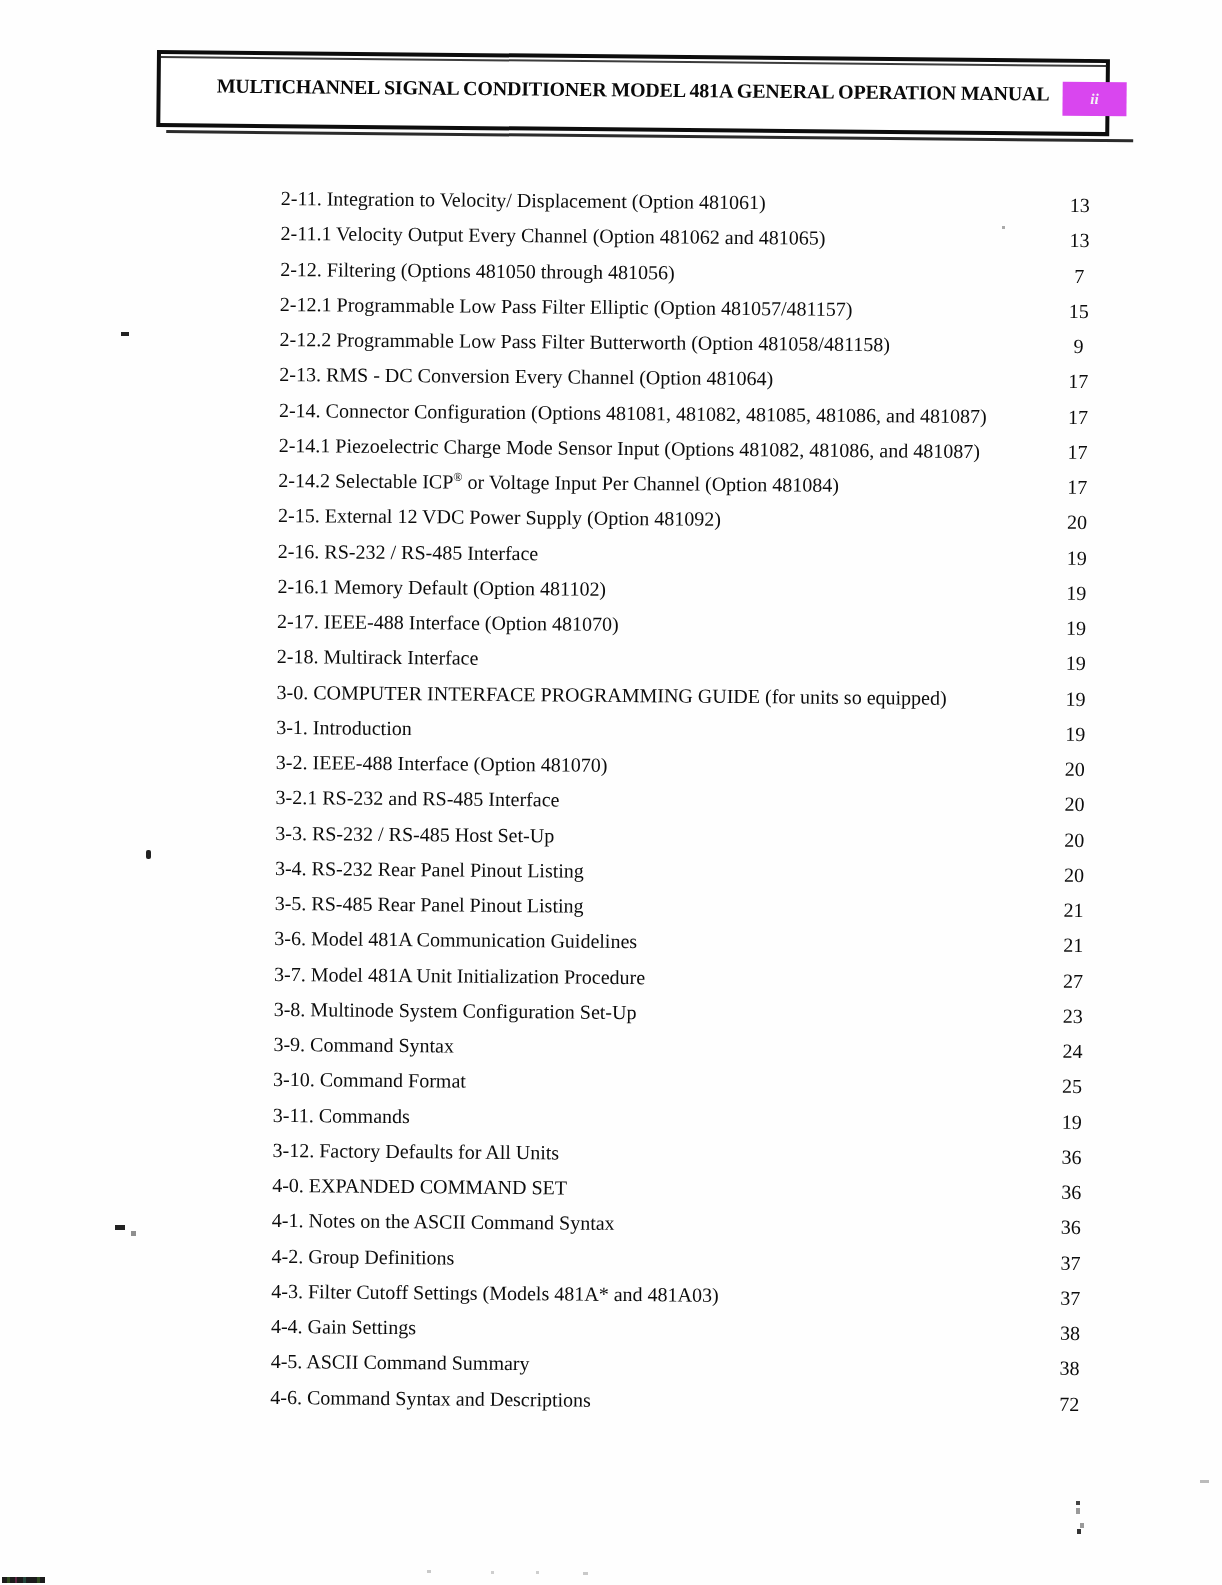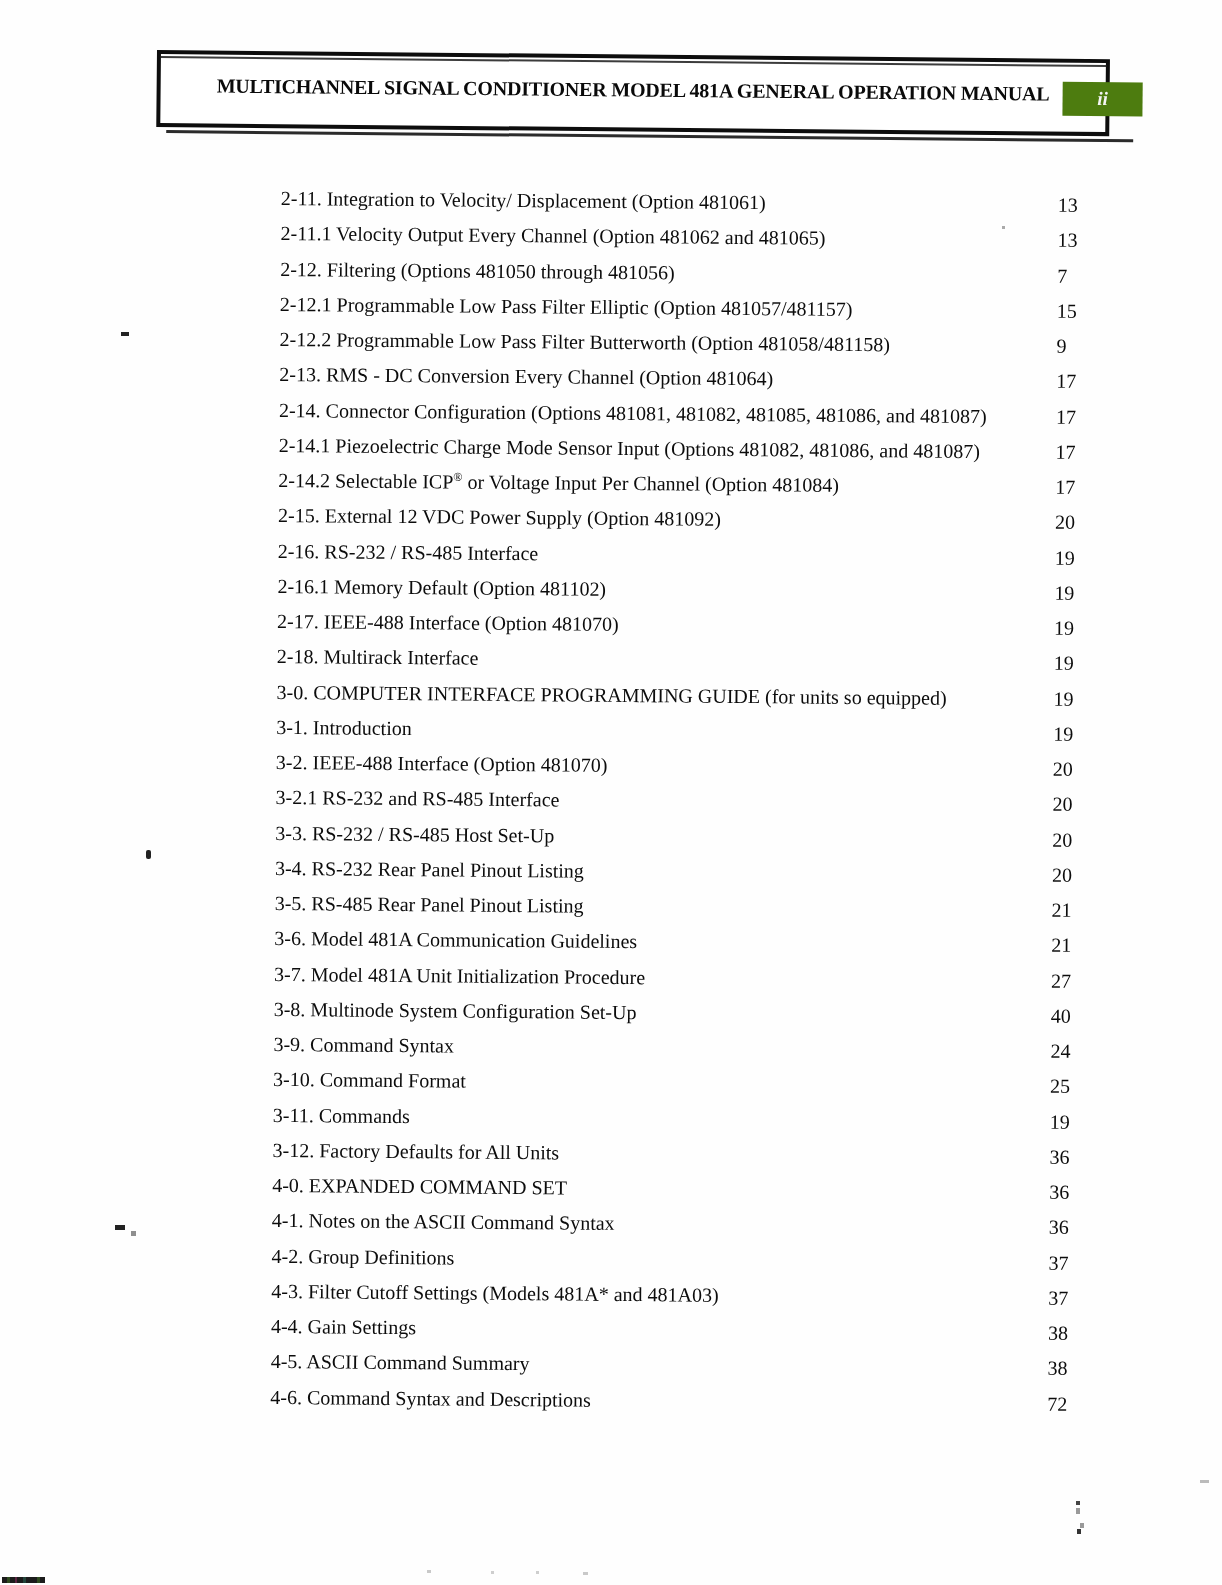--- a/index.html
+++ b/index.html
@@ -29,39 +29,39 @@
     content:"";position:absolute;left:6px;right:-28px;bottom:-10px;height:3px;
     background:#141414;opacity:.9;
   }
   .header-title{
     position:absolute;left:0;right:0;top:20px;
     text-align:center;white-space:nowrap;
     font-weight:bold;font-size:20px;letter-spacing:-0.2px;
     color:#0a0a0a;
   }
   .page-badge{
-    position:absolute;left:902px;top:19px;width:80px;height:34px;
-    background:#4d7c0f;color:#f5f5f5;
-    font-style:italic;font-size:19px;font-weight:bold;
+    position:absolute;left:902px;top:19px;width:64px;height:34px;
+    background:#d946ef;color:#f5f5f5;
+    font-style:italic;font-size:15px;font-weight:bold;
     display:flex;align-items:center;justify-content:center;
   }
 
   
   .toc{
     position:absolute;left:281px;top:181px;width:821px;
     transform:rotate(0.5deg);transform-origin:left top;
   }
   .toc-row{
     display:flex;justify-content:space-between;align-items:baseline;
     height:35.25px;line-height:35.25px;
     font-size:20px;white-space:nowrap;
   }
   .toc-title{color:#0c0c0c;}
   .toc-title sup{font-size:12px;line-height:0;}
-  .toc-page{width:44px;text-align:left;color:#0c0c0c;}
+  .toc-page{width:44px;text-align:center;color:#0c0c0c;}
 
   
   .speck{position:absolute;background:#222;}
   .sp1{left:121px;top:332px;width:8px;height:4px;}
   .sp2{left:146px;top:850px;width:5px;height:9px;border-radius:2px;}
   .sp3{left:115px;top:1225px;width:10px;height:5px;}
   .sp4{left:131px;top:1231px;width:5px;height:5px;opacity:.6;background:#444;}
   .sp5{left:1002px;top:226px;width:3px;height:3px;opacity:.5;background:#555;}
   .sp6{left:1076px;top:1501px;width:4px;height:4px;background:#444;}
   .sp7{left:1076px;top:1508px;width:4px;height:6px;background:#9a9a9a;}
@@ -177,21 +177,21 @@
       <div class="toc-row">
         <span class="toc-title">3-6. Model 481A Communication Guidelines</span>
         <span class="toc-page">21</span>
       </div>
       <div class="toc-row">
         <span class="toc-title">3-7. Model 481A Unit Initialization Procedure</span>
         <span class="toc-page">27</span>
       </div>
       <div class="toc-row">
         <span class="toc-title">3-8. Multinode System Configuration Set-Up</span>
-        <span class="toc-page">40</span>
+        <span class="toc-page">23</span>
       </div>
       <div class="toc-row">
         <span class="toc-title">3-9. Command Syntax</span>
         <span class="toc-page">24</span>
       </div>
       <div class="toc-row">
         <span class="toc-title">3-10. Command Format</span>
         <span class="toc-page">25</span>
       </div>
       <div class="toc-row">

